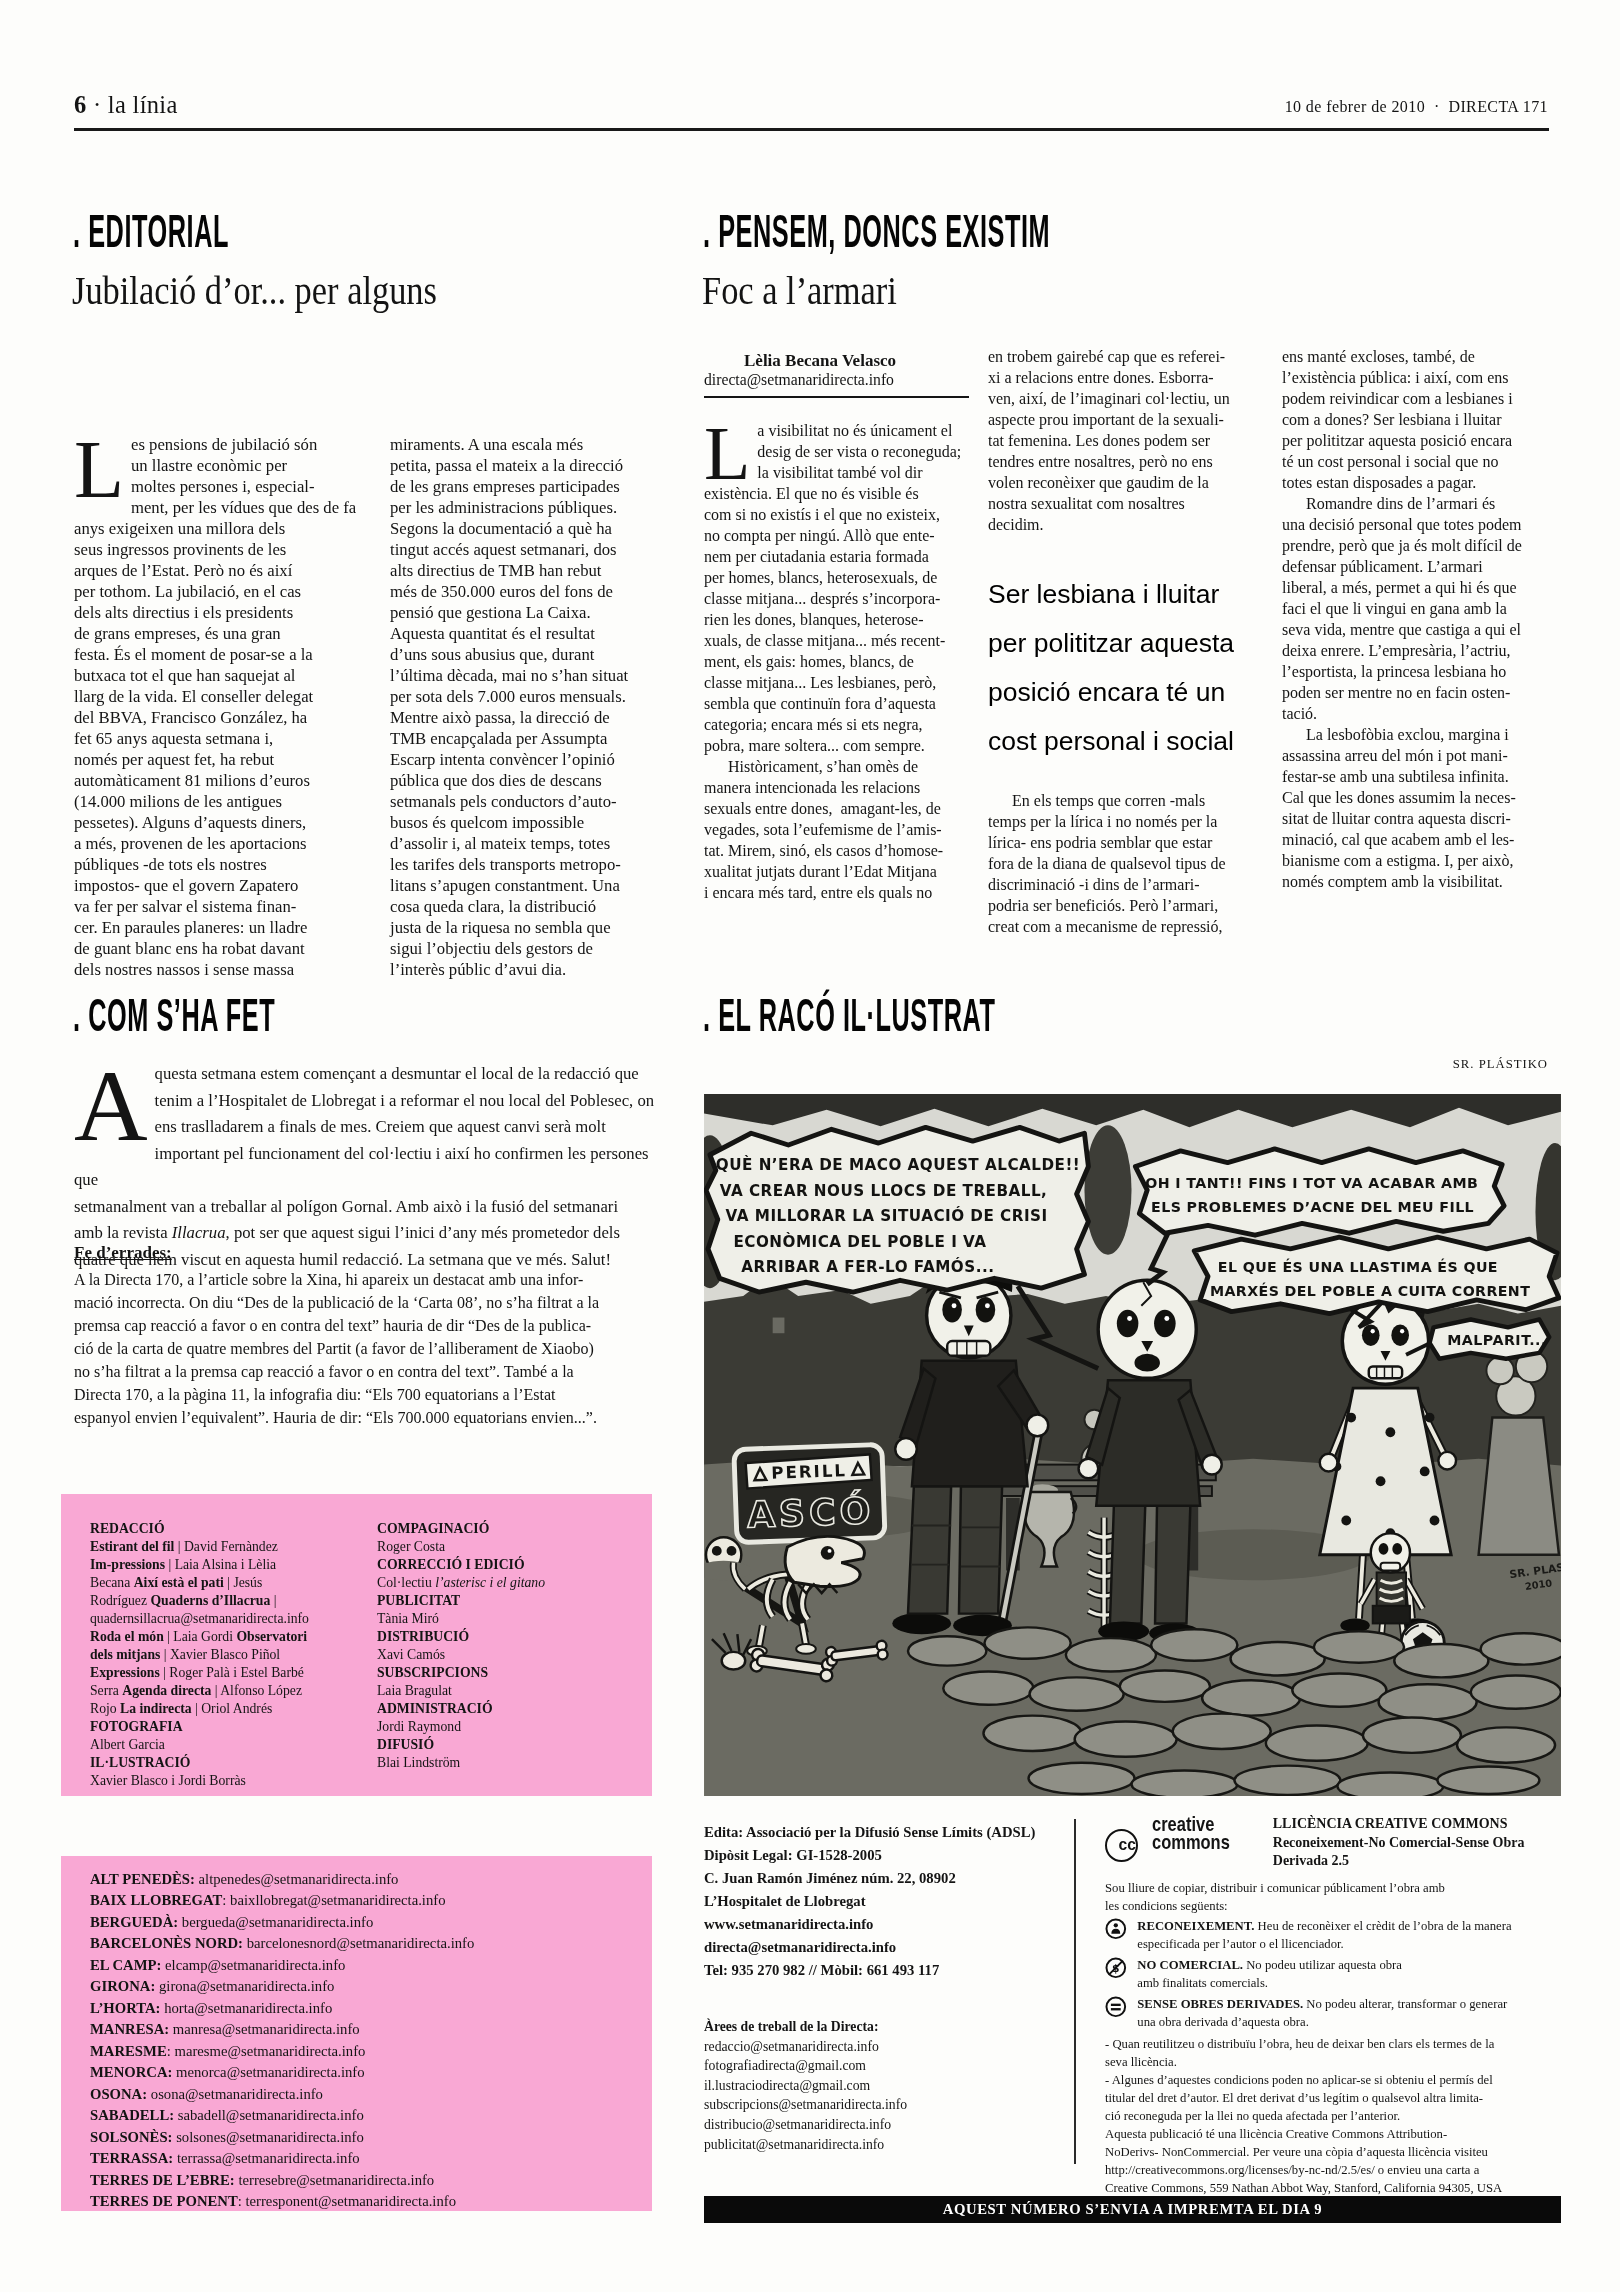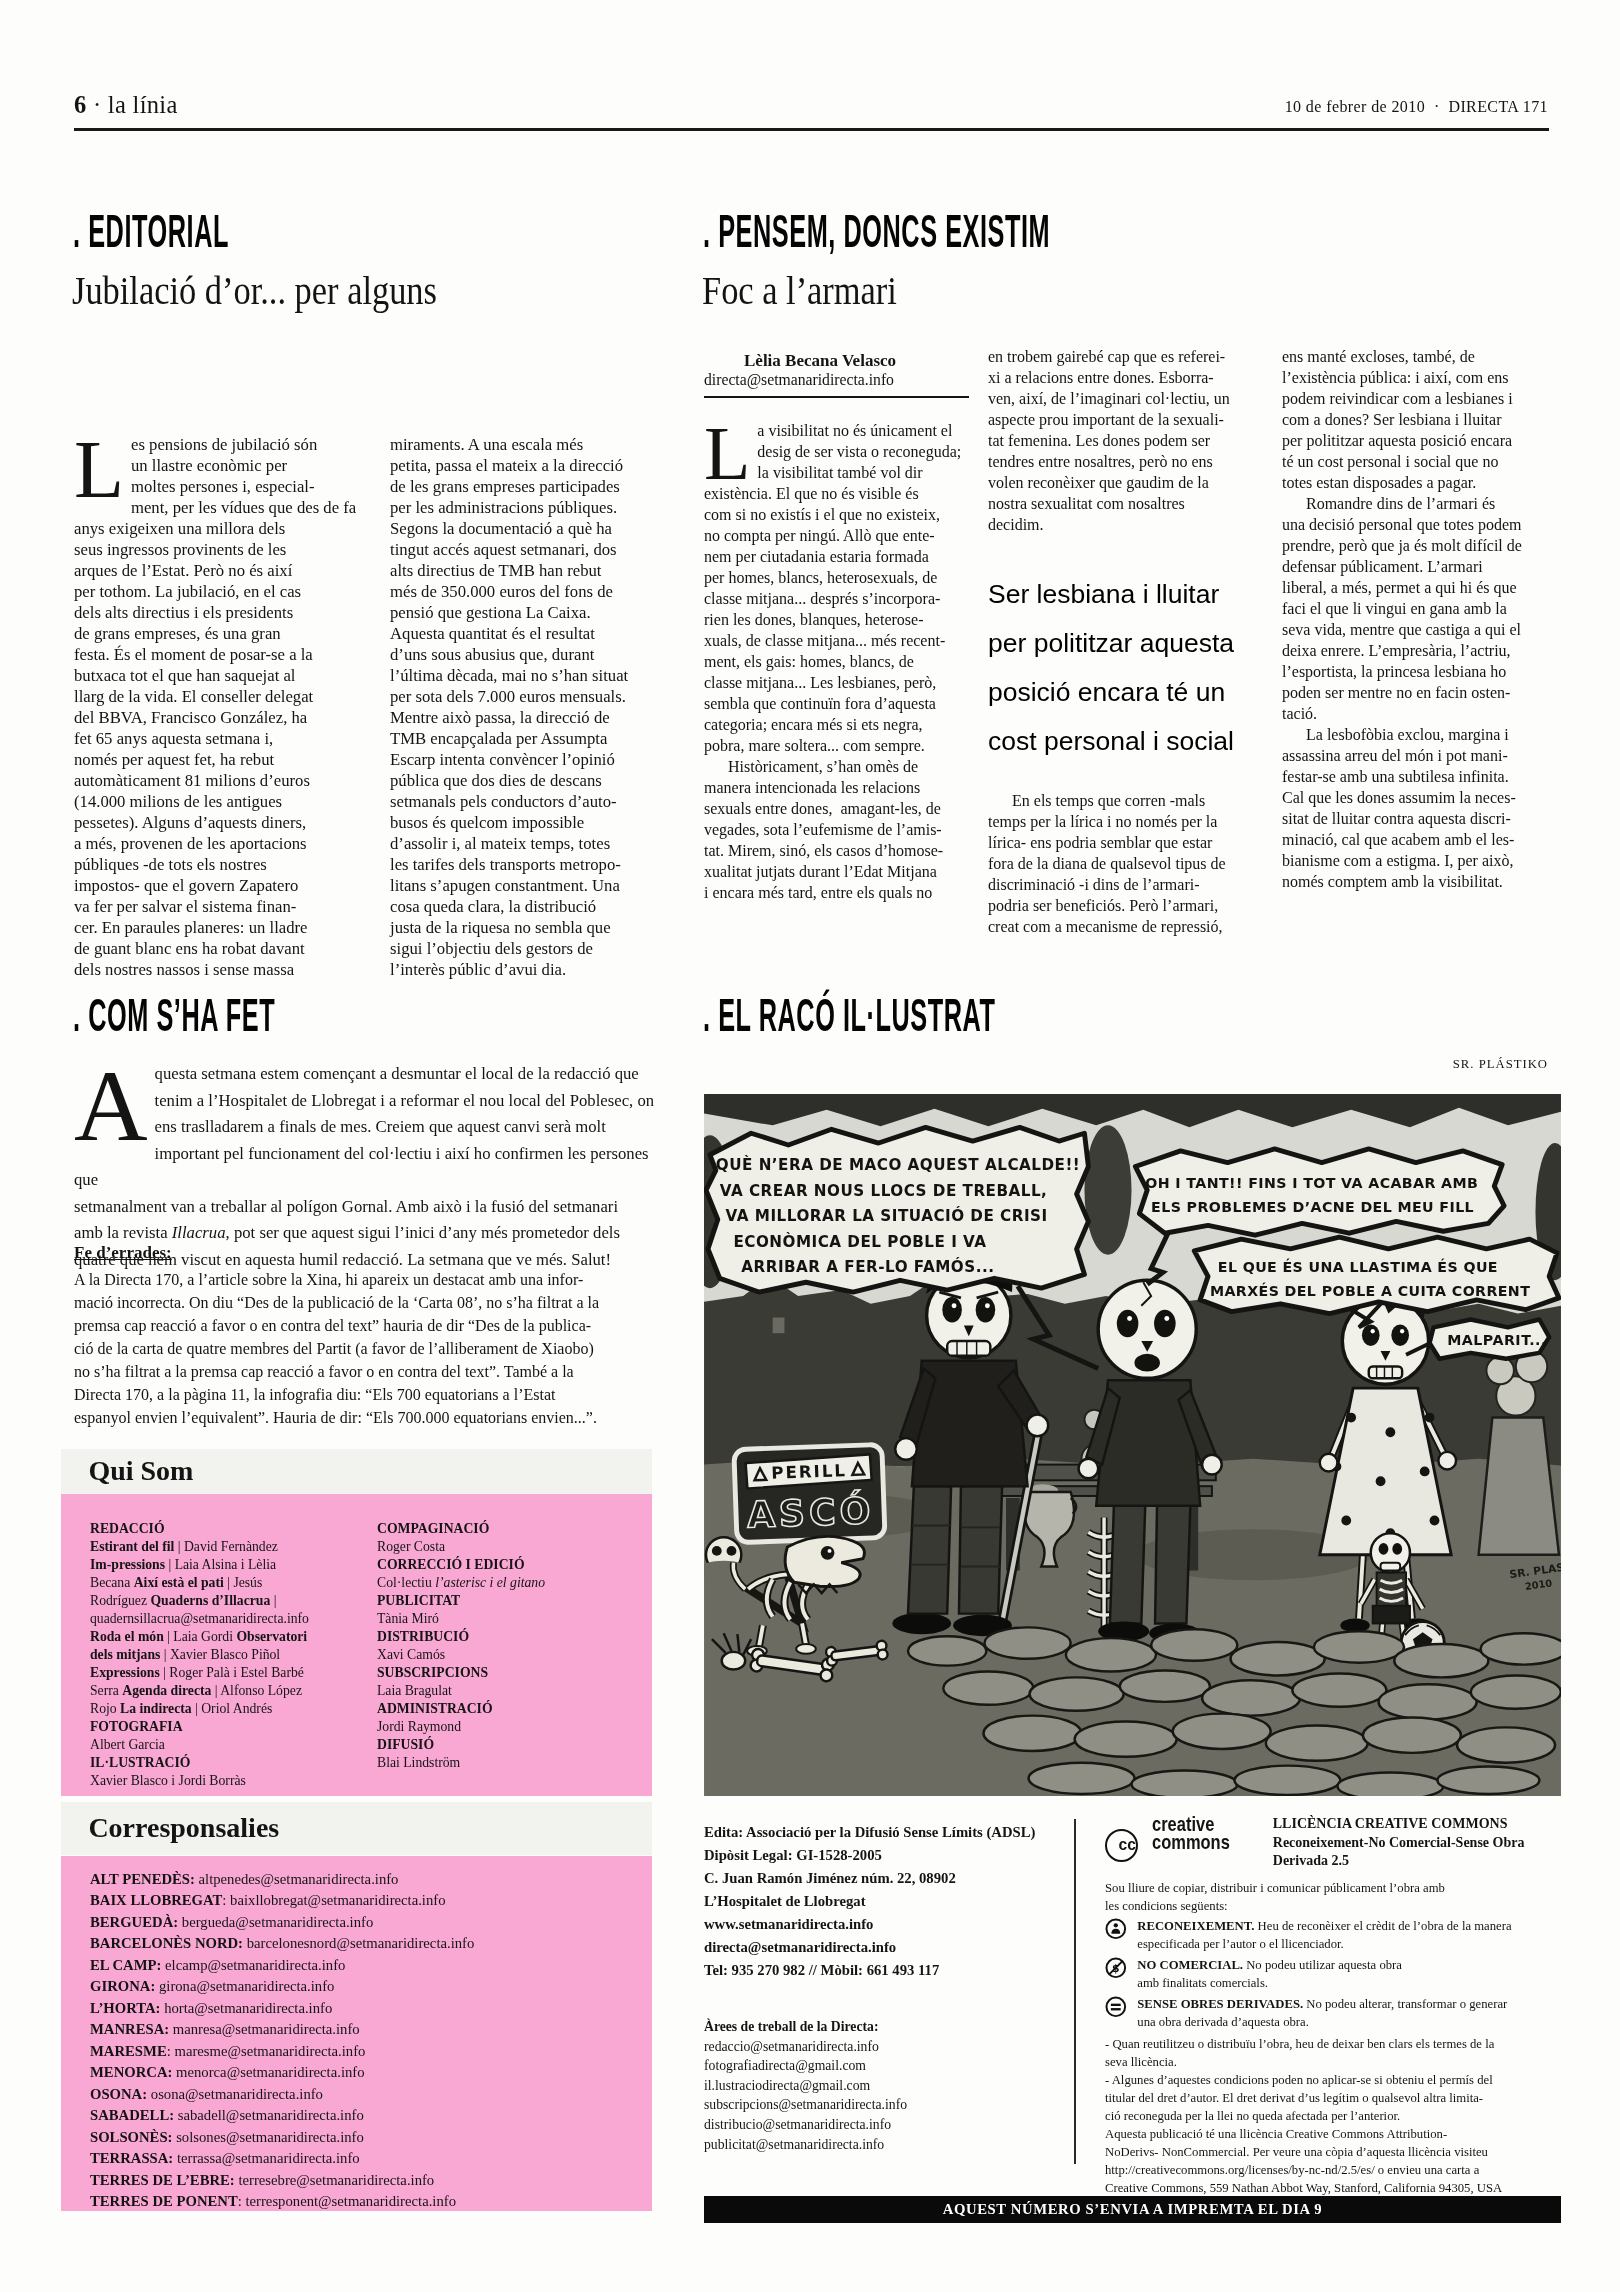--- a/index.html
+++ b/index.html
@@ -247,23 +247,20 @@
   </div>
   <div class="abs err-title" style="left:74px; top:1243px;">Fe d’errades:</div>
   <div class="abs err-text" style="left:74px; top:1268px; width:603px;">A la Directa 170, a l’article sobre la Xina, hi apareix un destacat amb una infor-
 mació incorrecta. On diu “Des de la publicació de la ‘Carta 08’, no s’ha filtrat a la
 premsa cap reacció a favor o en contra del text” hauria de dir “Des de la publica-
 ció de la carta de quatre membres del Partit (a favor de l’alliberament de Xiaobo)
 no s’ha filtrat a la premsa cap reacció a favor o en contra del text”. També a la
 Directa 170, a la pàgina 11, la infografia diu: “Els 700 equatorians a l’Estat
 espanyol envien l’equivalent”. Hauria de dir: “Els 700.000 equatorians envien...”.</div>
 
-  <div class="abs band" style="left:61px; top:1449px; width:591px; height:45px;">
-    <div class="boxtitle" style="padding:5.9px 0 0 27.4px;">Qui Som</div>
-  </div>
   <div class="abs graybox" style="left:61px; top:1494px; width:591px; height:302px;">
     <div class="abs credits" style="left:29px; top:25.5px; width:294px;">
         <div><strong>REDACCIÓ</strong></div>
         <div><strong>Estirant del fil</strong> | David Fernàndez</div>
         <div><strong>Im-pressions</strong> | Laia Alsina i Lèlia</div>
         <div>Becana <strong>Així està el pati</strong> | Jesús</div>
         <div>Rodríguez <strong>Quaderns d’Illacrua</strong> |</div>
         <div>quadernsillacrua@setmanaridirecta.info</div>
         <div><strong>Roda el món</strong> | Laia Gordi <strong>Observatori</strong></div>
         <div><strong>dels mitjans</strong> | Xavier Blasco Piñol</div>
@@ -286,23 +283,20 @@
         <div>Xavi Camós</div>
         <div><strong>SUBSCRIPCIONS</strong></div>
         <div>Laia Bragulat</div>
         <div><strong>ADMINISTRACIÓ</strong></div>
         <div>Jordi Raymond</div>
         <div><strong>DIFUSIÓ</strong></div>
         <div>Blai Lindström</div>
       </div>
   </div>
 
-  <div class="abs band" style="left:61px; top:1802px; width:591px; height:53px;">
-    <div class="boxtitle" style="padding:9.8px 0 0 27.4px;">Corresponsalies</div>
-  </div>
   <div class="abs graybox" style="left:61px; top:1856px; width:591px; height:355px;">
     <div class="abs corr" style="left:29px; top:12.7px; width:549px;">
         <div><strong>ALT PENEDÈS:</strong> altpenedes@setmanaridirecta.info</div>
         <div><strong>BAIX LLOBREGAT</strong>: baixllobregat@setmanaridirecta.info</div>
         <div><strong>BERGUEDÀ:</strong> bergueda@setmanaridirecta.info</div>
         <div><strong>BARCELONÈS NORD:</strong> barcelonesnord@setmanaridirecta.info</div>
         <div><strong>EL CAMP:</strong> elcamp@setmanaridirecta.info</div>
         <div><strong>GIRONA:</strong> girona@setmanaridirecta.info</div>
         <div><strong>L’HORTA:</strong> horta@setmanaridirecta.info</div>
         <div><strong>MANRESA:</strong> manresa@setmanaridirecta.info</div>

